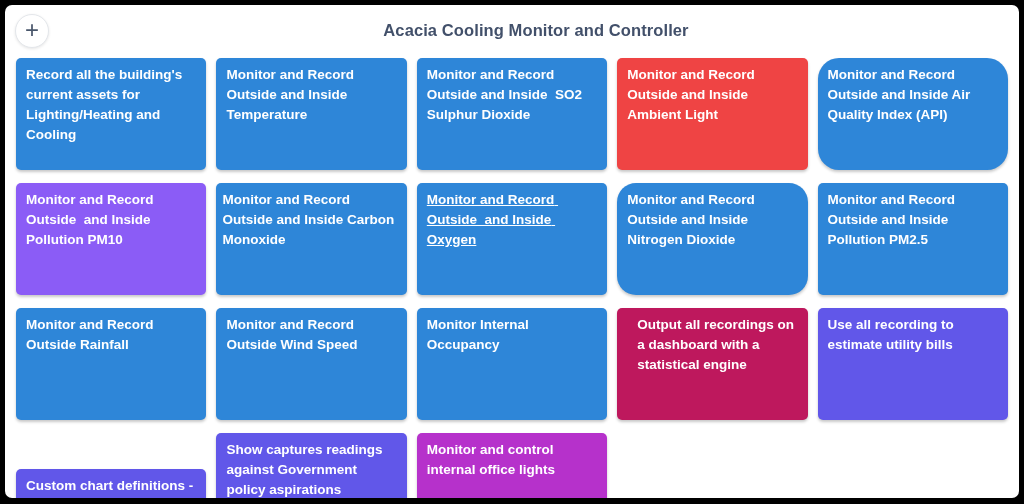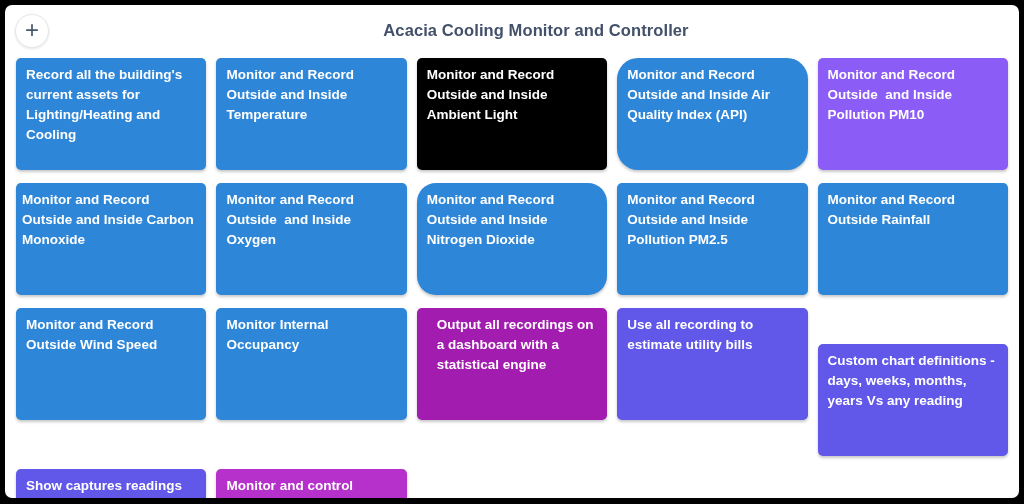--- a/index.html
+++ b/index.html
@@ -84,31 +84,32 @@
     <div class="header">
       <div class="add-button">
         <span>+</span>
       </div>
       <div class="page-title" style="color: rgb(66, 80, 106); margin-left: 48px;">Acacia Cooling Monitor and Controller</div>
     </div>
 
     <div class="grid">
       <div class="card" style="background: rgb(46, 134, 216);">Record all the building's current assets for Lighting/Heating and Cooling</div>
       <div class="card" style="background: rgb(46, 134, 216);">Monitor and Record Outside and Inside Temperature</div>
-      <div class="card" style="background: #000000;">Monitor and Record Outside and Inside Ambient Light</div>
+      <div class="card" style="background: rgb(46, 134, 216);">Monitor and Record Outside and Inside  SO2 Sulphur Dioxide</div>
+      <div class="card" style="background: #ef4444;">Monitor and Record Outside and Inside Ambient Light</div>
       <div class="card" style="background: rgb(46, 134, 216); border-radius: 21px;">Monitor and Record Outside and Inside Air Quality Index (API)</div>
       <div class="card" style="background: #8b5cf6;">Monitor and Record Outside  and Inside Pollution PM10</div>
       <div class="card" style="background: rgb(46, 134, 216); padding-left: 6px;">Monitor and Record Outside and Inside Carbon Monoxide</div>
-      <div class="card" style="background: rgb(46, 134, 216);">Monitor and Record Outside  and Inside Oxygen</div>
+      <div class="card" style="background: rgb(46, 134, 216); text-decoration: underline;">Monitor and Record Outside  and Inside Oxygen</div>
       <div class="card" style="background: rgb(46, 134, 216); border-radius: 19px;">Monitor and Record Outside and Inside Nitrogen Dioxide</div>
       <div class="card" style="background: rgb(46, 134, 216);">Monitor and Record Outside and Inside Pollution PM2.5</div>
       <div class="card" style="background: rgb(46, 134, 216);">Monitor and Record Outside Rainfall</div>
       <div class="card" style="background: rgb(46, 134, 216);">Monitor and Record Outside Wind Speed</div>
       <div class="card" style="background: rgb(46, 134, 216);">Monitor Internal Occupancy</div>
-      <div class="card" style="background: #a21caf; padding-left: 20px;">Output all recordings on a dashboard with a statistical engine</div>
+      <div class="card" style="background: #be185d; padding-left: 20px;">Output all recordings on a dashboard with a statistical engine</div>
       <div class="card" style="background: rgb(97, 87, 233);">Use all recording to estimate utility bills</div>
       <div class="card" style="background: rgb(97, 87, 233); margin-top: 36px;">Custom chart definitions - days, weeks, months, years Vs any reading</div>
       <div class="card" style="background: rgb(97, 87, 233);">Show captures readings against Government policy aspirations</div>
       <div class="card" style="background: rgb(182, 49, 203);">Monitor and control internal office lights</div>
     </div>
 
   </div>
 </div>
 
 </body></html>

